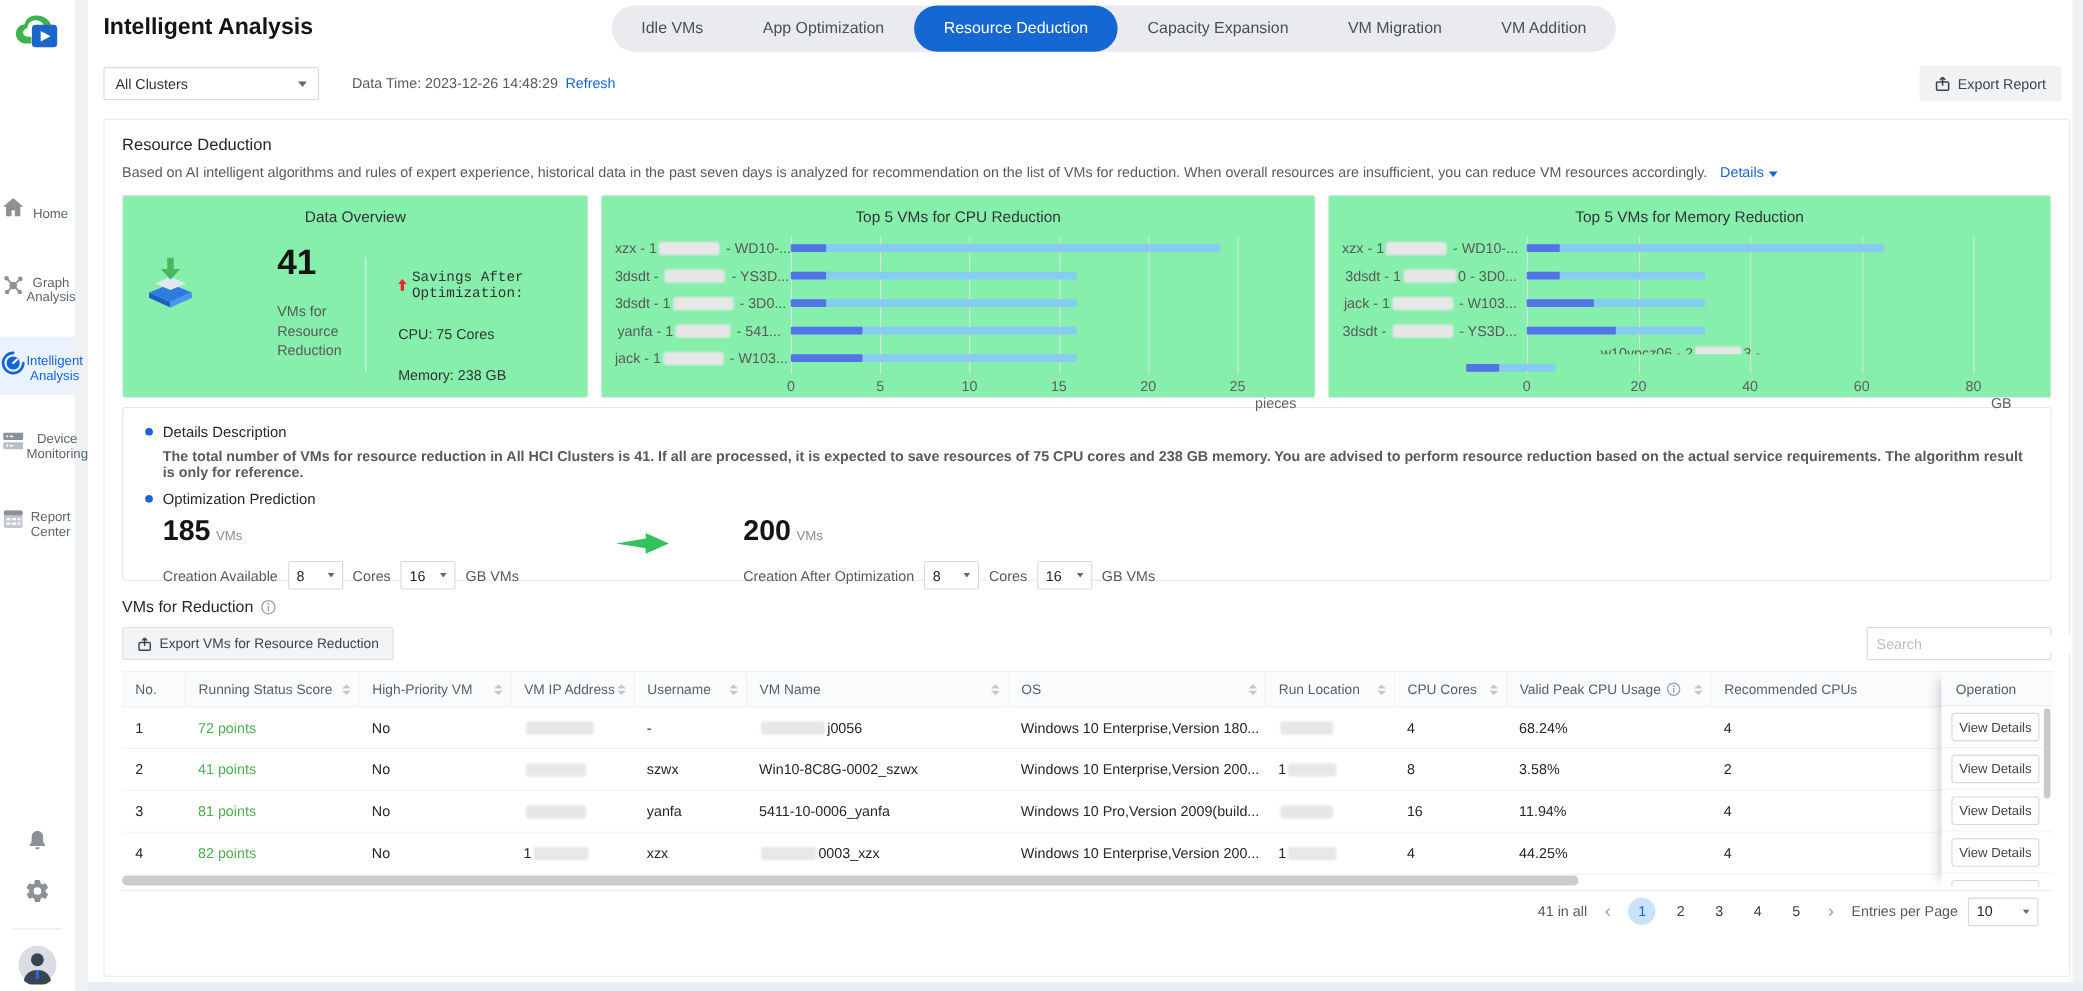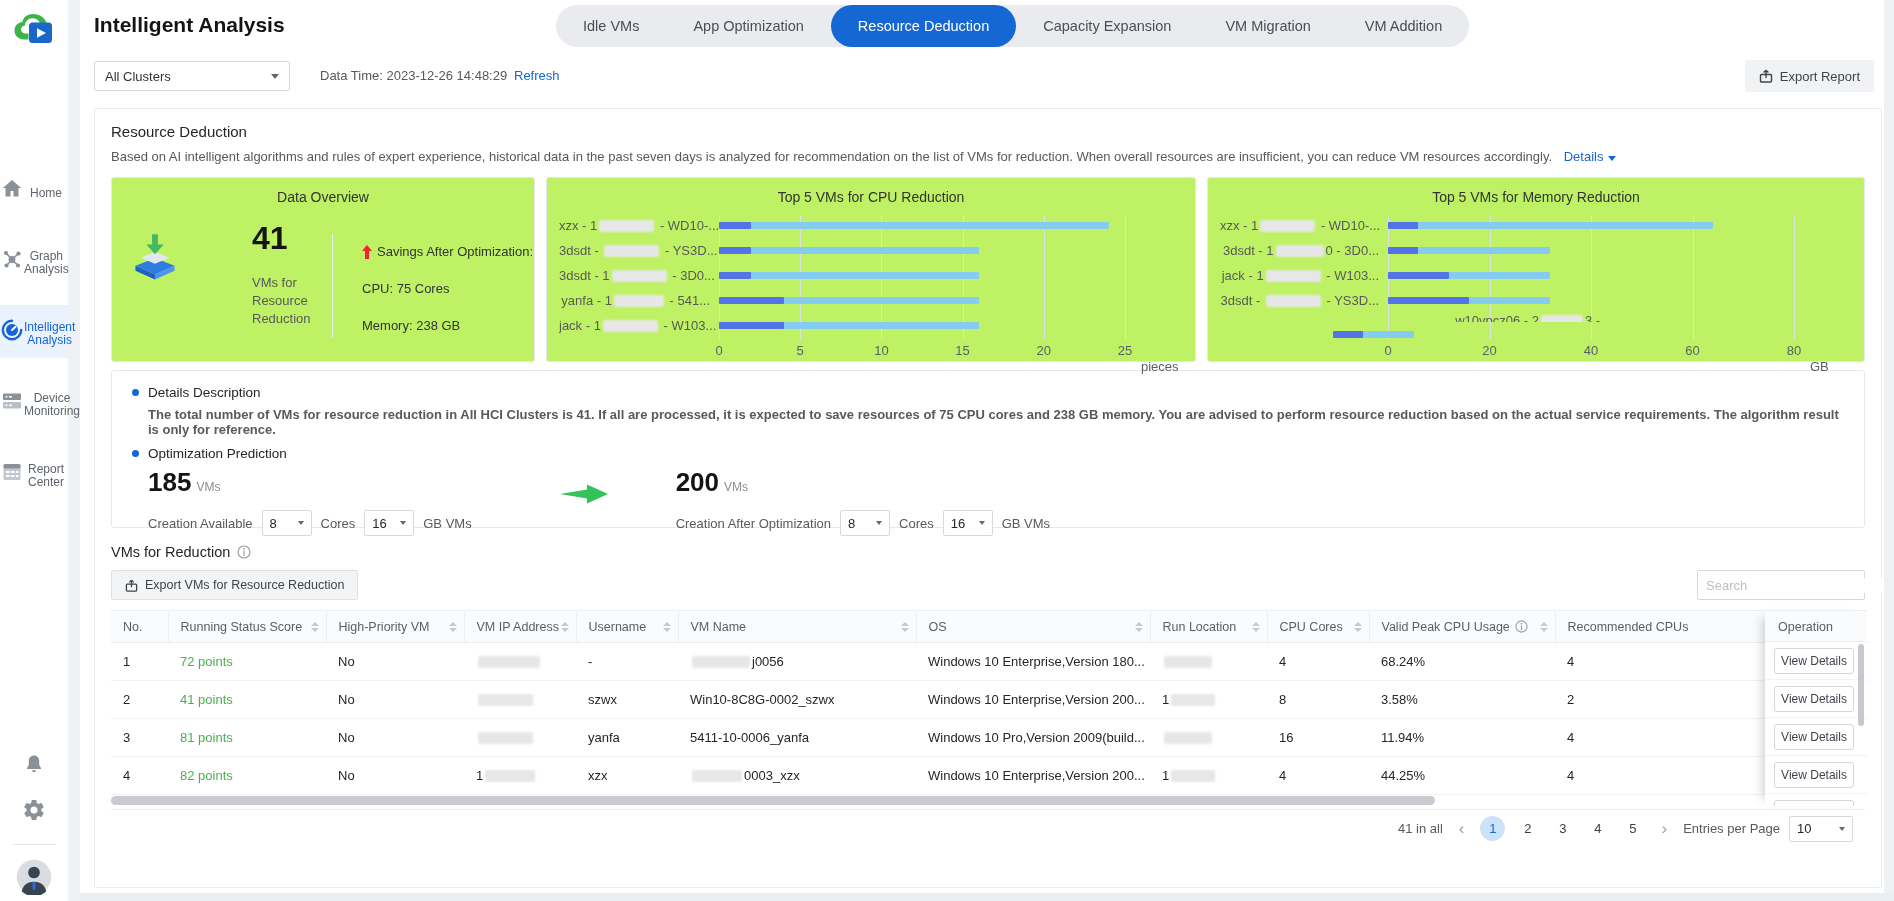--- a/index.html
+++ b/index.html
@@ -39,33 +39,33 @@
   .refresh { position:absolute; left:434px; top:16px; font-size:13px; color:#1664D9; cursor:pointer; text-decoration:none; }
   .export-report { position:absolute; right:10px; top:8px; height:32px; padding:0 14px; background:#F1F2F4; border:none; border-radius:3px; font-size:13px; color:#3F444C; display:inline-flex; align-items:center; gap:7px; cursor:pointer; font-family:inherit; }
 
   
   .card-main { margin:8px 0 0 14px; width:1788px; height:780px; border:1px solid #E7EAEE; border-radius:3px; background:#fff; padding:0 16px; position:relative; }
   .sec-title { margin-top:14px; font-size:15px; color:#262626; }
   .desc-row { margin-top:9px; font-size:13px; color:#595959; }
   .details-link { color:#1664D9; cursor:pointer; margin-left:8px; white-space:nowrap; }
 
   .cards-row { margin-top:13px; display:flex; gap:11px; }
-  .card { border:1px solid #E4E7EB; border-radius:3px; height:185px; position:relative; background:#bef264; }
+  .card { border:1px solid #E4E7EB; border-radius:3px; height:185px; position:relative; background:#86efac; }
   .card-title { text-align:center; margin-top:11px; font-size:14px; color:#333; }
   .overview-card { width:424px; }
   .chart-card { width:650px; }
   .chart-card.grow { flex:1; }
 
   
   .ov-icon { position:absolute; left:18px; top:52px; }
   .ov-count { position:absolute; left:140px; top:42px; font-size:32px; font-weight:bold; color:#141414; }
   .ov-caption { position:absolute; left:140px; top:96px; width:92px; font-size:13px; color:#595959; line-height:18px; }
   .ov-divider { position:absolute; left:220px; top:56px; width:1px; height:104px; background:#E9EBEE; }
   .ov-right { position:absolute; left:250px; top:66px; font-size:13px; color:#333; }
-  .ov-savings { display:flex; align-items:center; gap:5px; }
+  .ov-savings { display:flex; align-items:center; gap:5px;font-family:Liberation Mono, monospace; }
   .ov-line { margin-top:22px; }
 
   
   .chart-body { position:relative; margin:8px 12px 0; }
   .c-grid { position:absolute; top:2px; }
   .c-gline { position:absolute; top:0; width:1px; height:100%; background:#DCDFE3; }
   .c-row { display:flex; align-items:center; position:relative; }
   .c-label { font-size:13px; color:#595959; text-align:right; padding-right:9px; white-space:nowrap; overflow:hidden; }
   .c-track { position:relative; height:100%; }
   .c-bar { position:absolute; top:9px; height:7px; border-radius:1px; }

